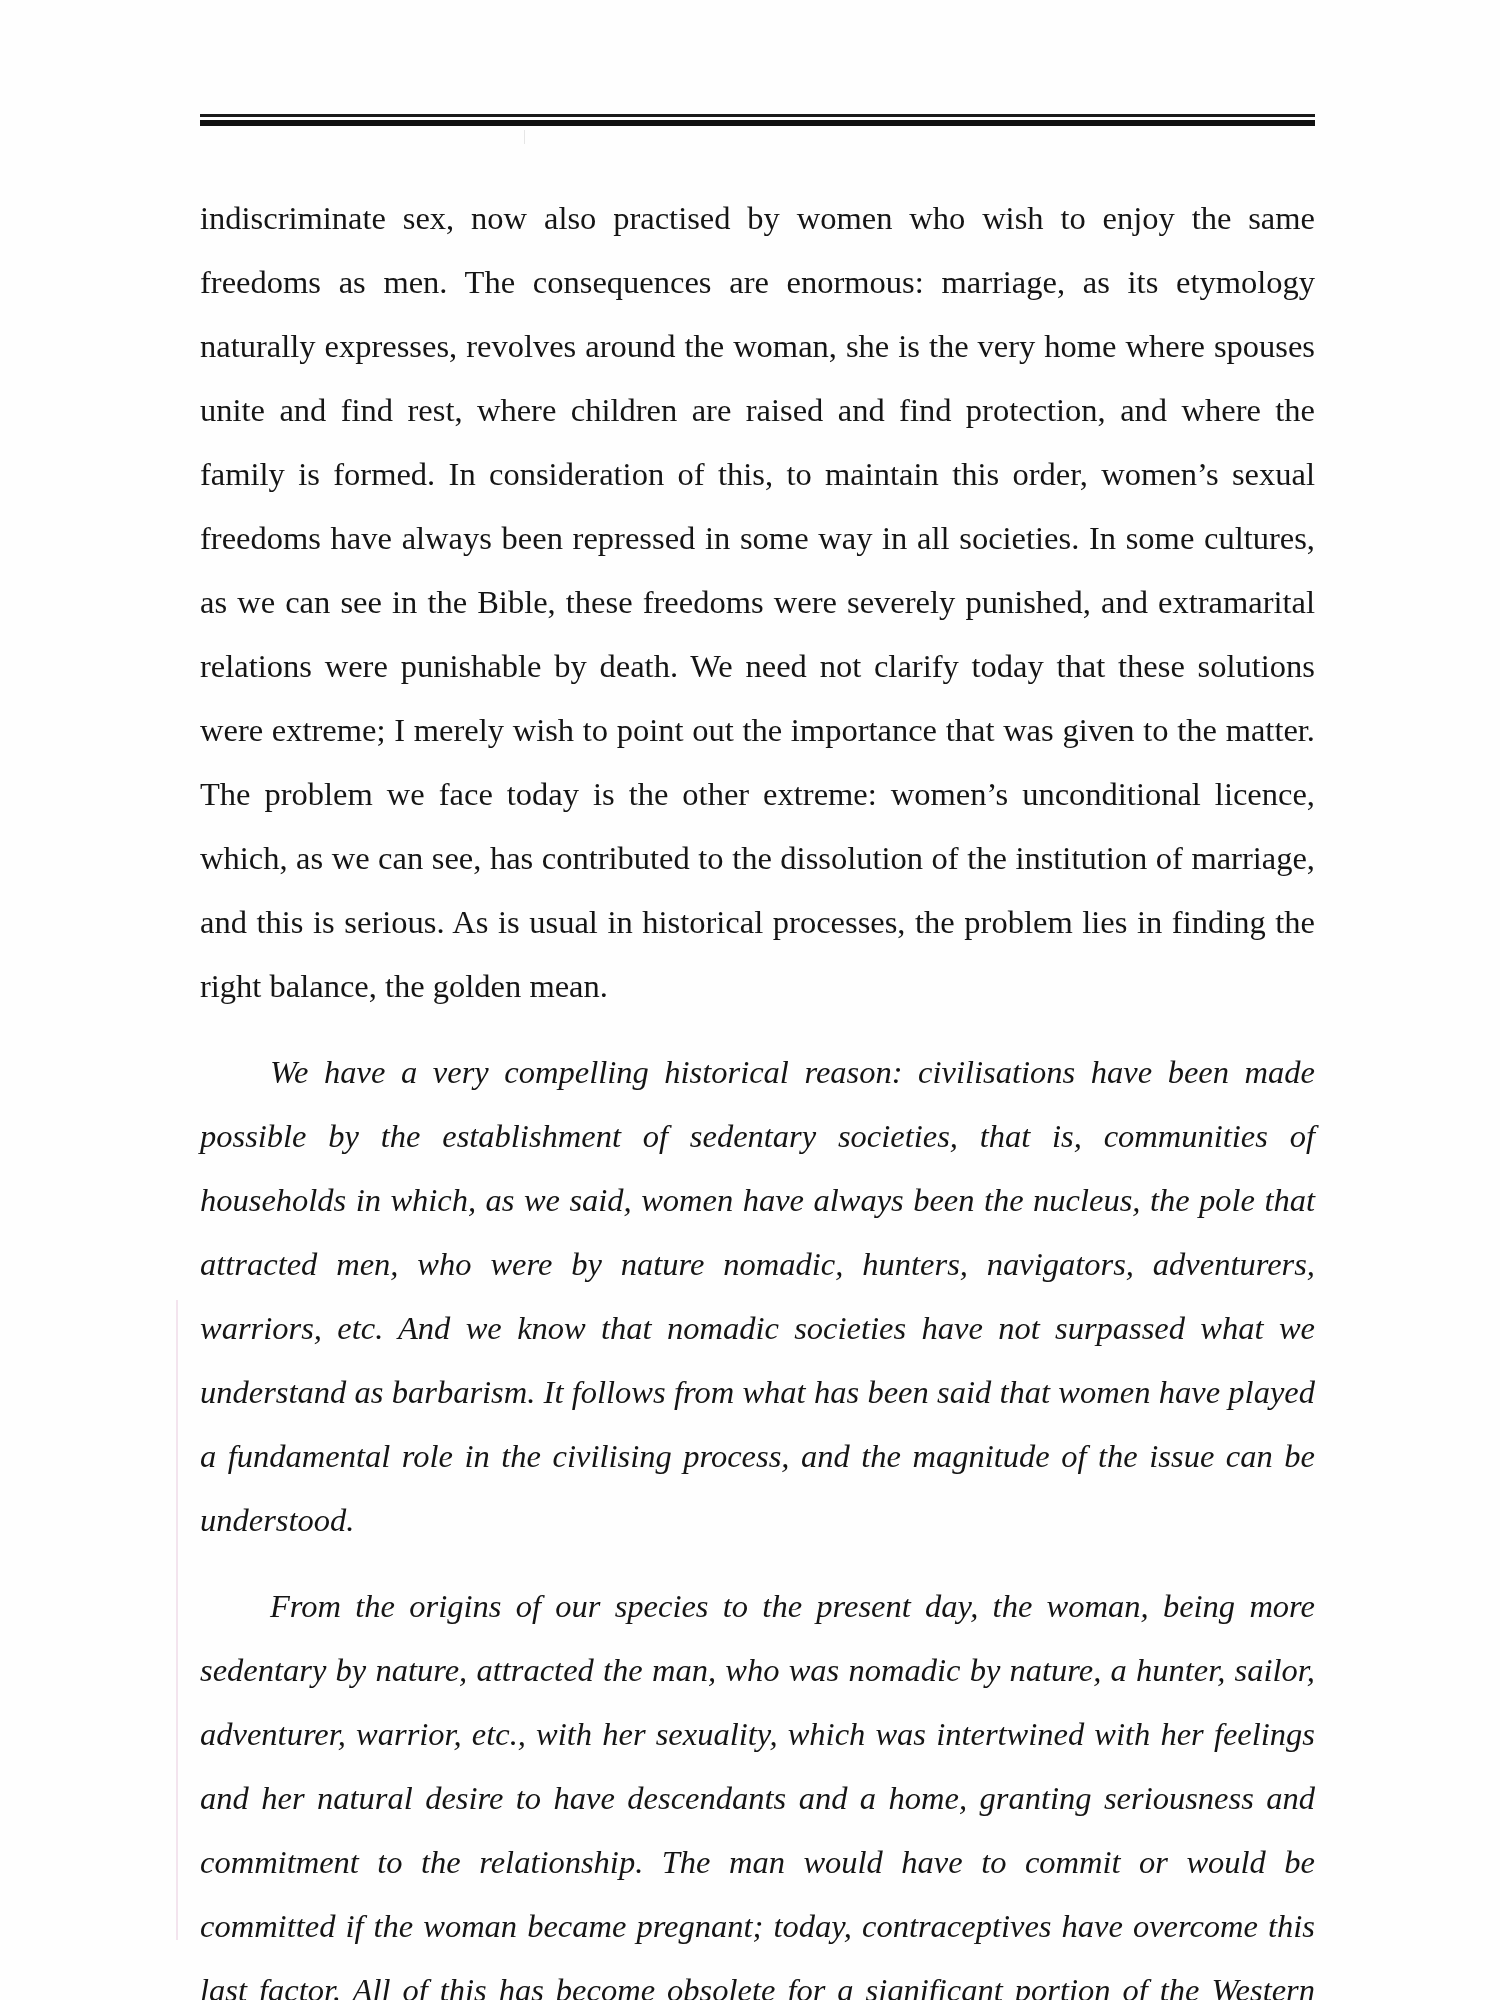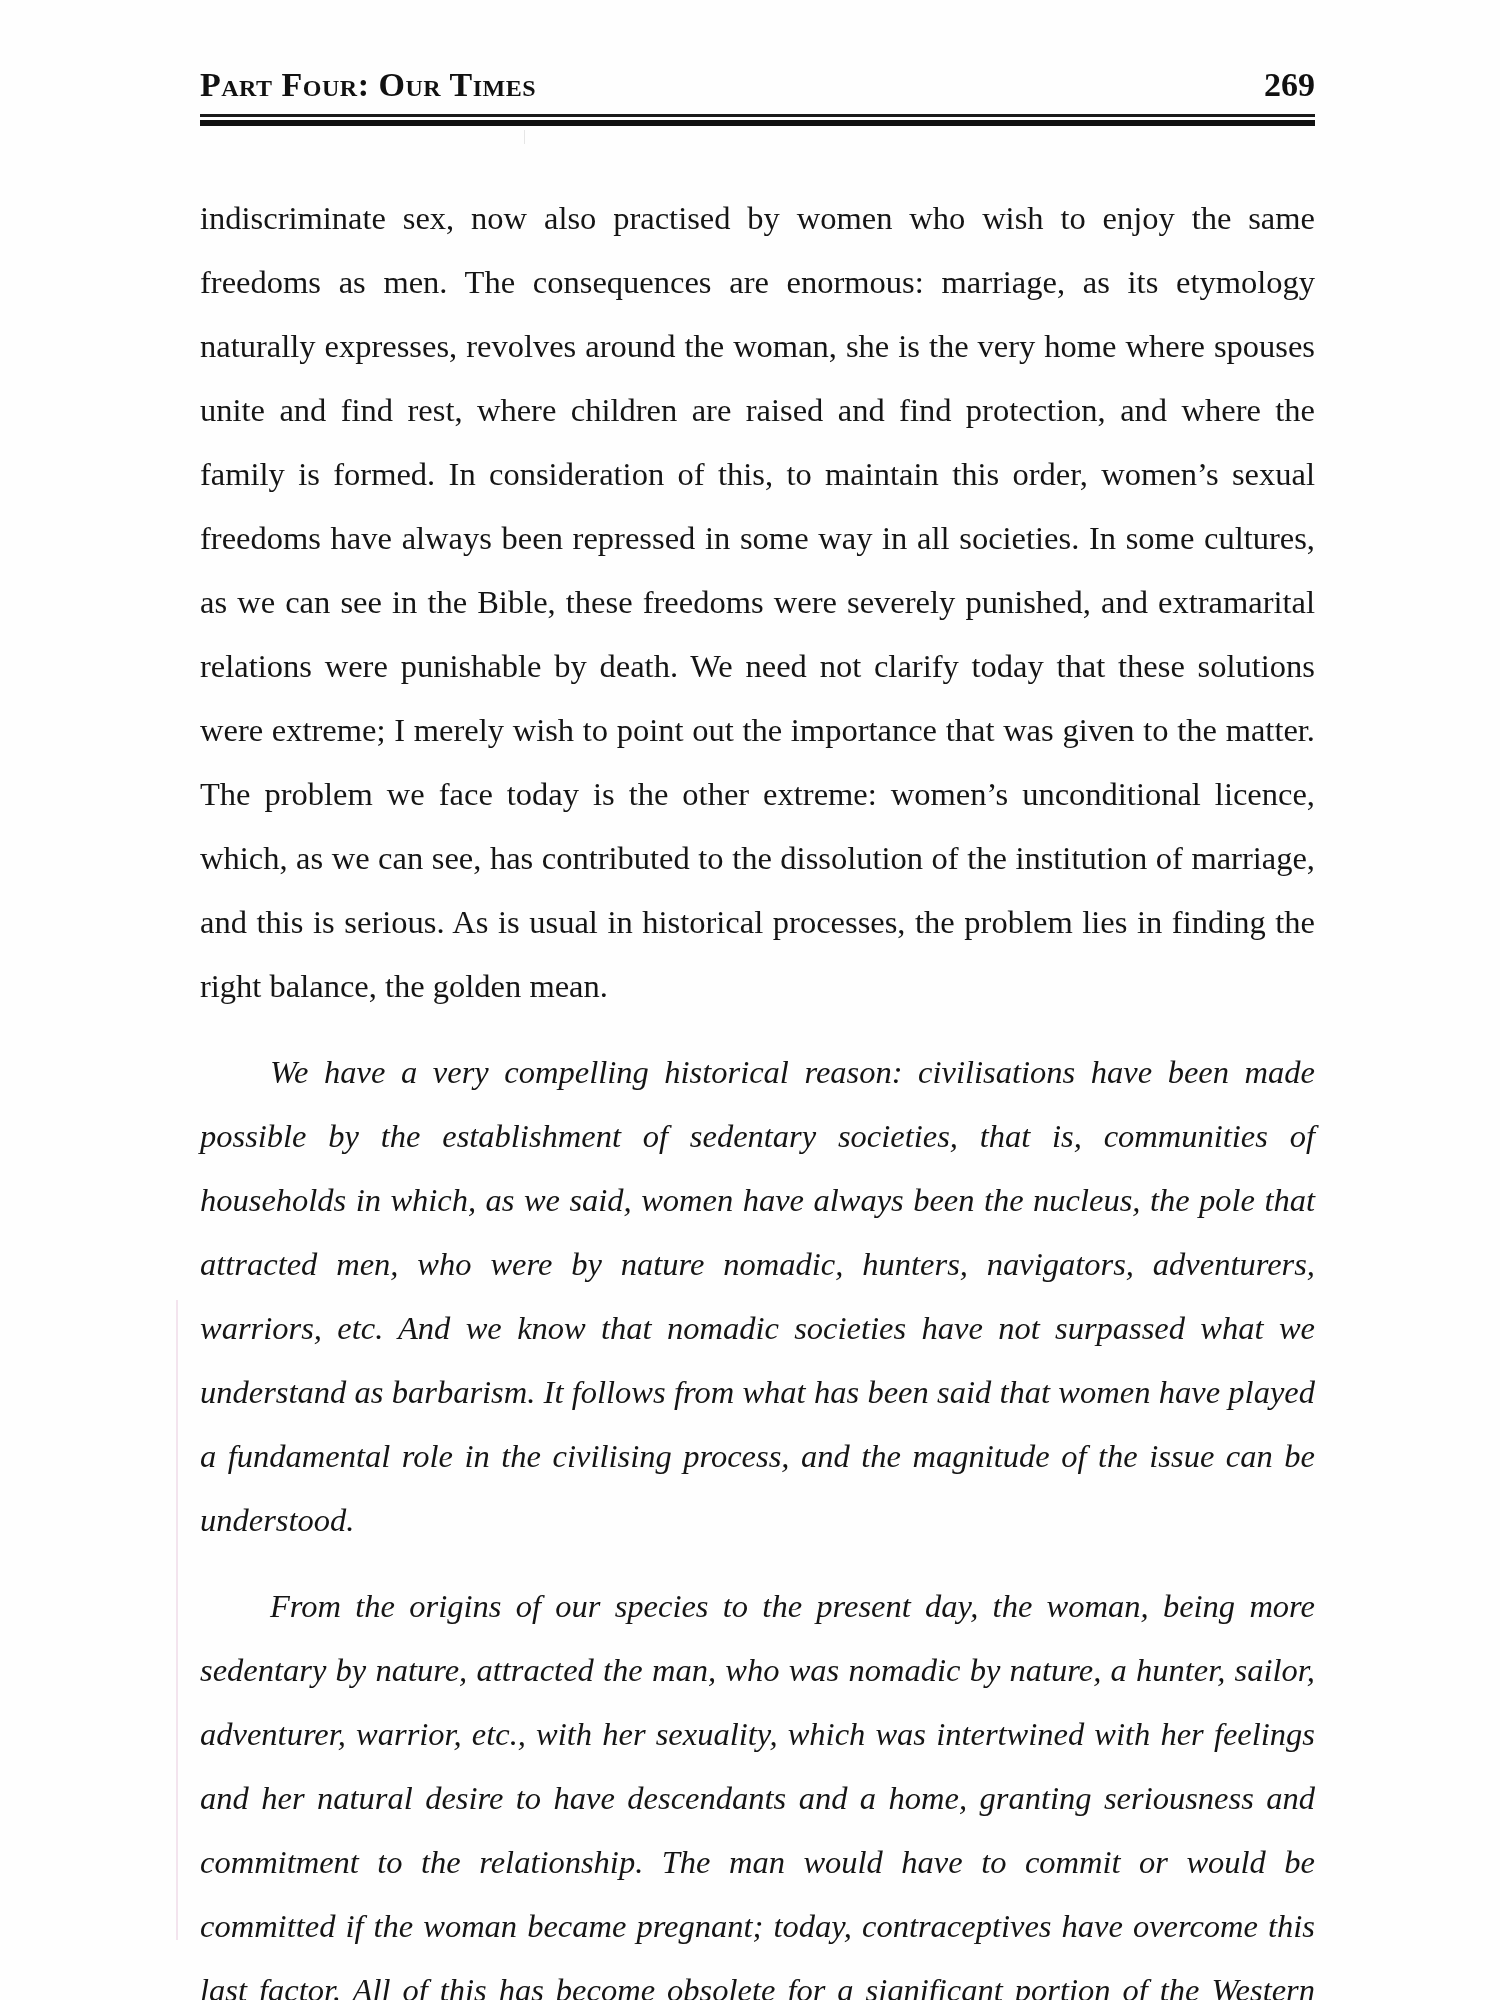--- a/index.html
+++ b/index.html
@@ -25,24 +25,20 @@
   }
   .body-text p { margin: 0 0 22px 0; }
   .body-text p.indent { text-indent: 70px; font-style: italic; }
   .margin-mark { position: absolute; left: 176px; top: 1300px; width: 2px; height: 640px; background: #f3e4ee; }
   .speck { position: absolute; left: 524px; top: 130px; width: 1px; height: 14px; background: #e6e6e6; }
 </style>
 </head>
 <body>
 
 <div class="page">
-  <div class="running-head">
-    <span class="running-title">Part Four: Our Times</span>
-    <span class="page-number">269</span>
-  </div>
   <div class="rule-thin"></div>
   <div class="rule-thick"></div>
   <div class="speck"></div>
 
   <div class="body-text">
     <p>indiscriminate sex, now also practised by women who wish to enjoy the same freedoms as men. The consequences are enormous: marriage, as its etymology naturally expresses, revolves around the woman, she is the very home where spouses unite and find rest, where children are raised and find protection, and where the family is formed. In consideration of this, to maintain this order, women’s sexual freedoms have always been repressed in some way in all societies. In some cultures, as we can see in the Bible, these freedoms were severely punished, and extramarital relations were punishable by death. We need not clarify today that these solutions were extreme; I merely wish to point out the importance that was given to the matter. The problem we face today is the other extreme: women’s unconditional licence, which, as we can see, has contributed to the dissolution of the institution of marriage, and this is serious. As is usual in historical processes, the problem lies in finding the right balance, the golden mean.</p>
     <p class="indent">We have a very compelling historical reason: civilisations have been made possible by the establishment of sedentary societies, that is, communities of households in which, as we said, women have always been the nucleus, the pole that attracted men, who were by nature nomadic, hunters, navigators, adventurers, warriors, etc. And we know that nomadic societies have not surpassed what we understand as barbarism. It follows from what has been said that women have played a fundamental role in the civilising process, and the magnitude of the issue can be understood.</p>
     <p class="indent">From the origins of our species to the present day, the woman, being more sedentary by nature, attracted the man, who was nomadic by nature, a hunter, sailor, adventurer, warrior, etc., with her sexuality, which was intertwined with her feelings and her natural desire to have descendants and a home, granting seriousness and commitment to the relationship. The man would have to commit or would be committed if the woman became pregnant; today, contraceptives have overcome this last factor. All of this has become obsolete for a significant portion of the Western population, to the extent that in Europe, a high percentage of the population does not want a family relationship and has ceased to reproduce; which is evidently another extreme. Love is no longer spoken of, feelings are no longer necessary for carnal relationships, and the role of women has ceased</p>
   </div>
 

